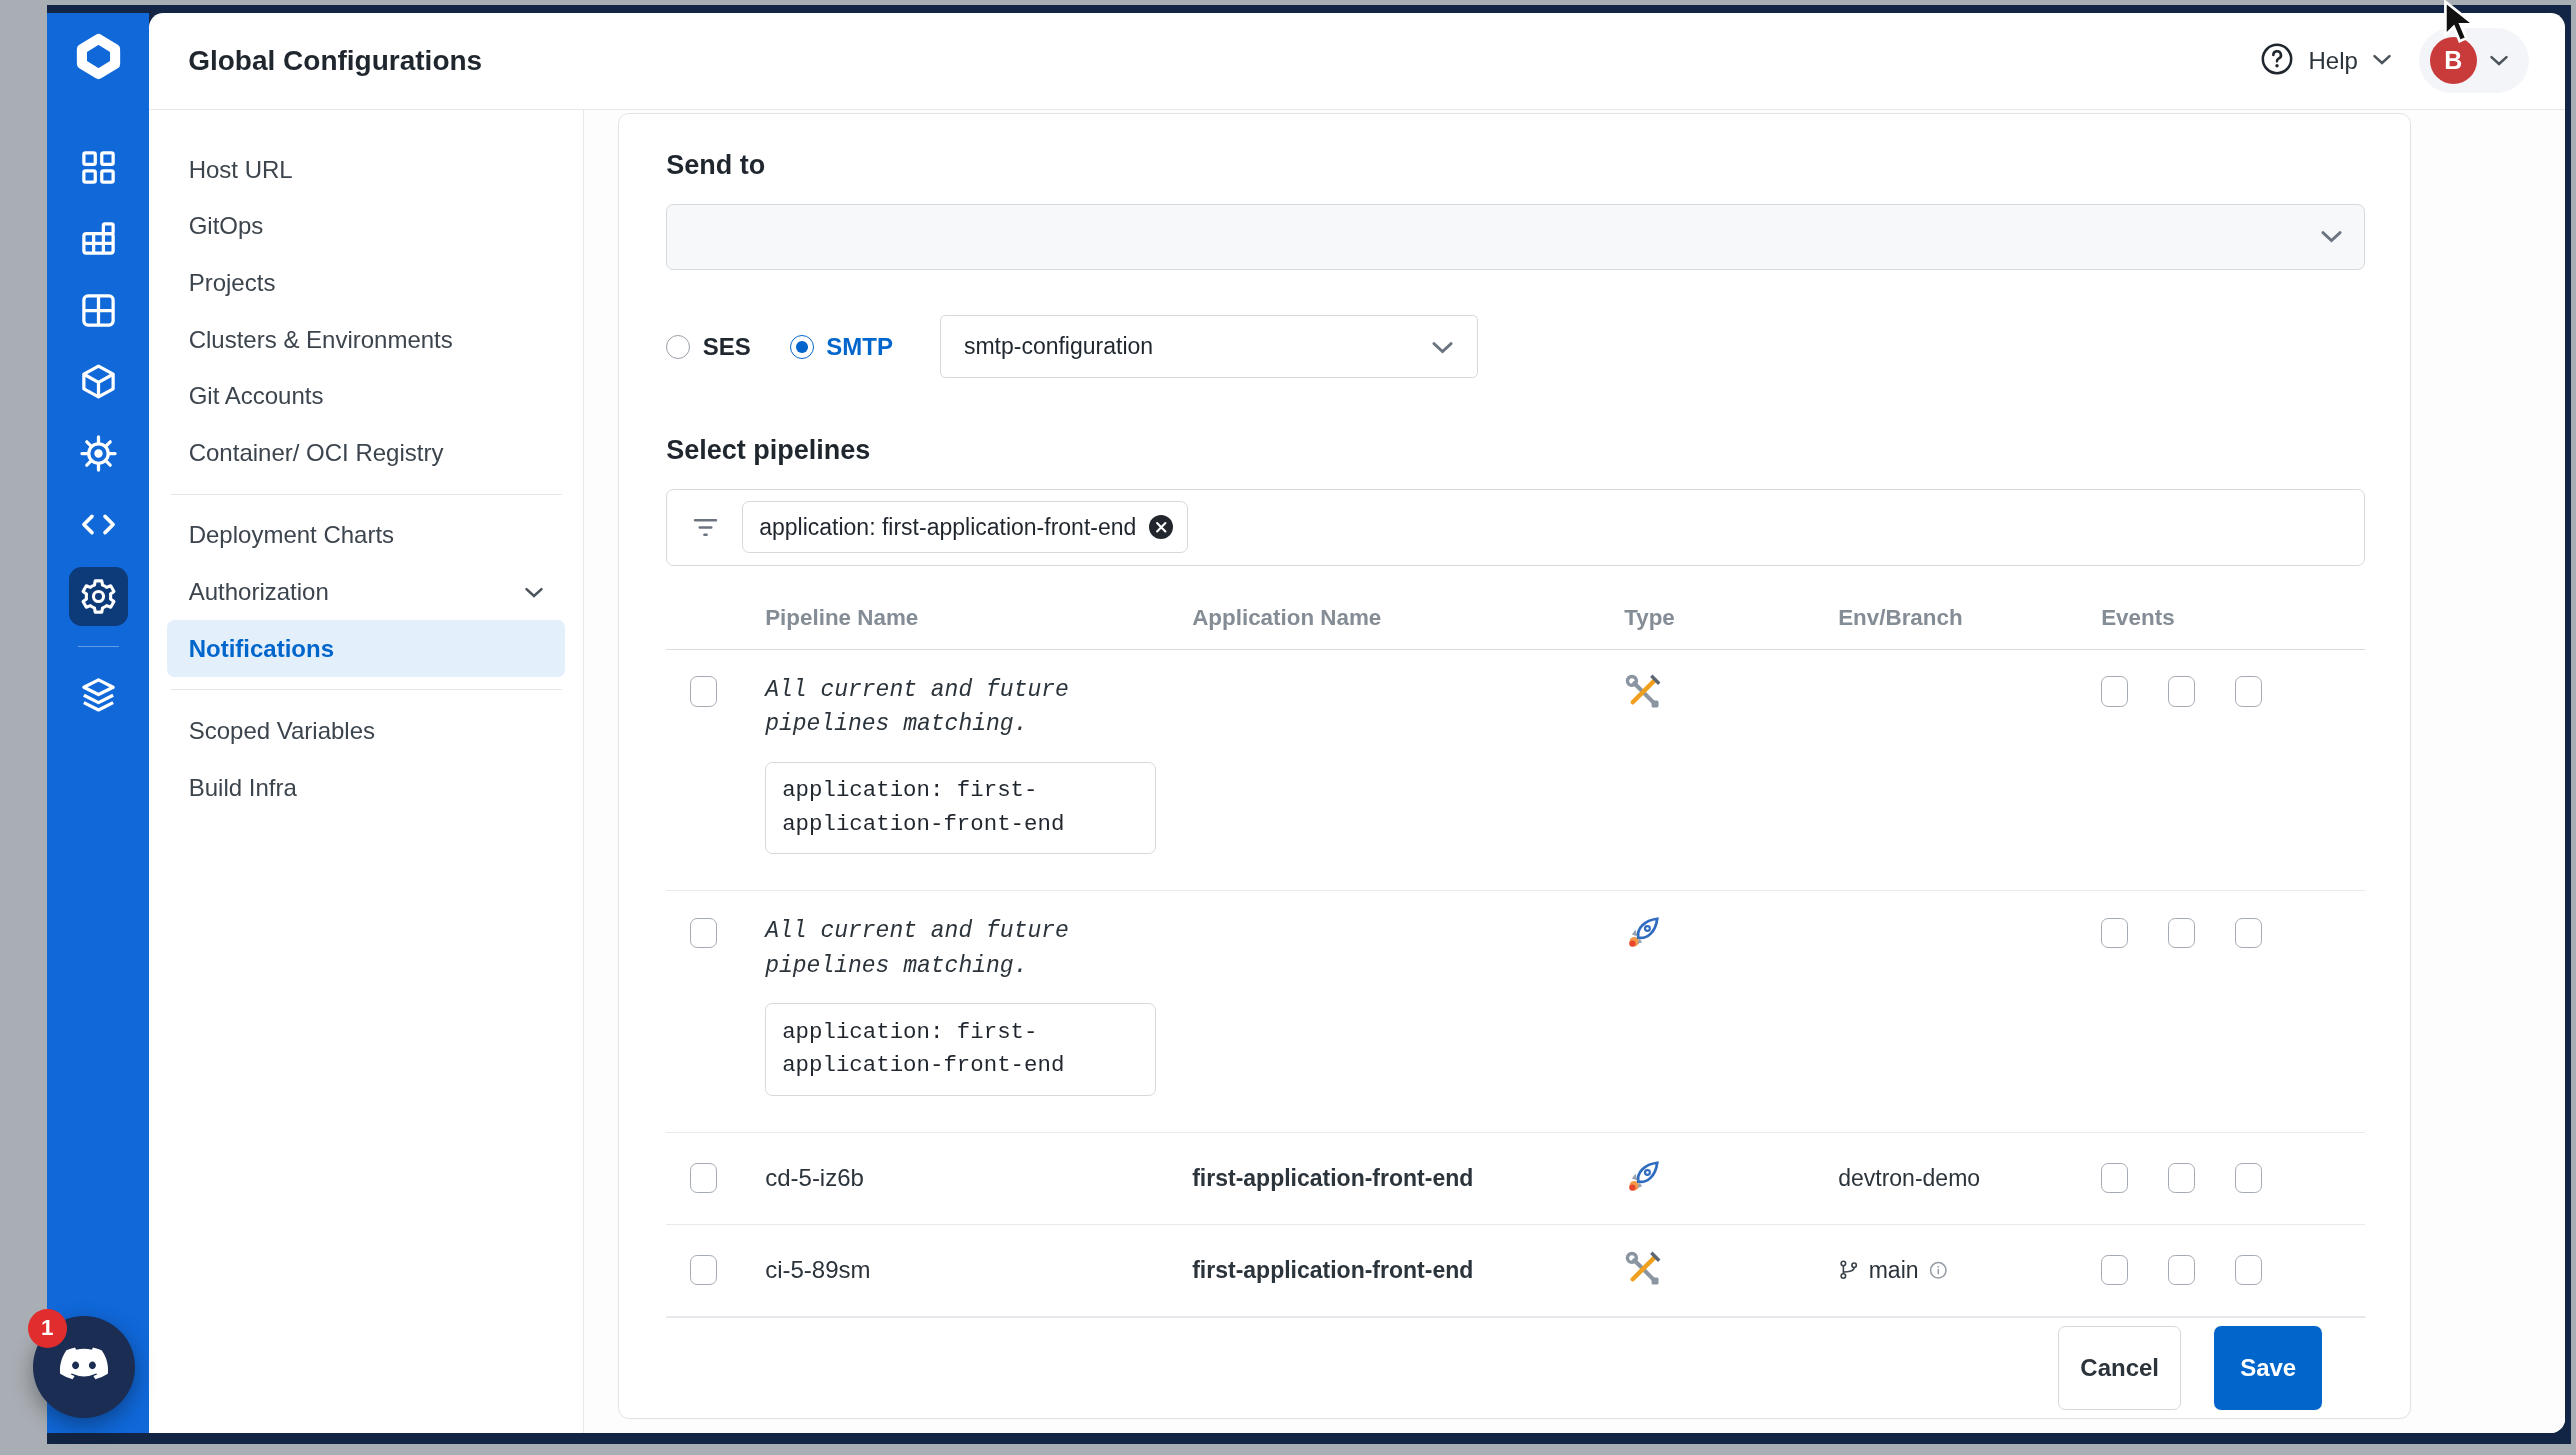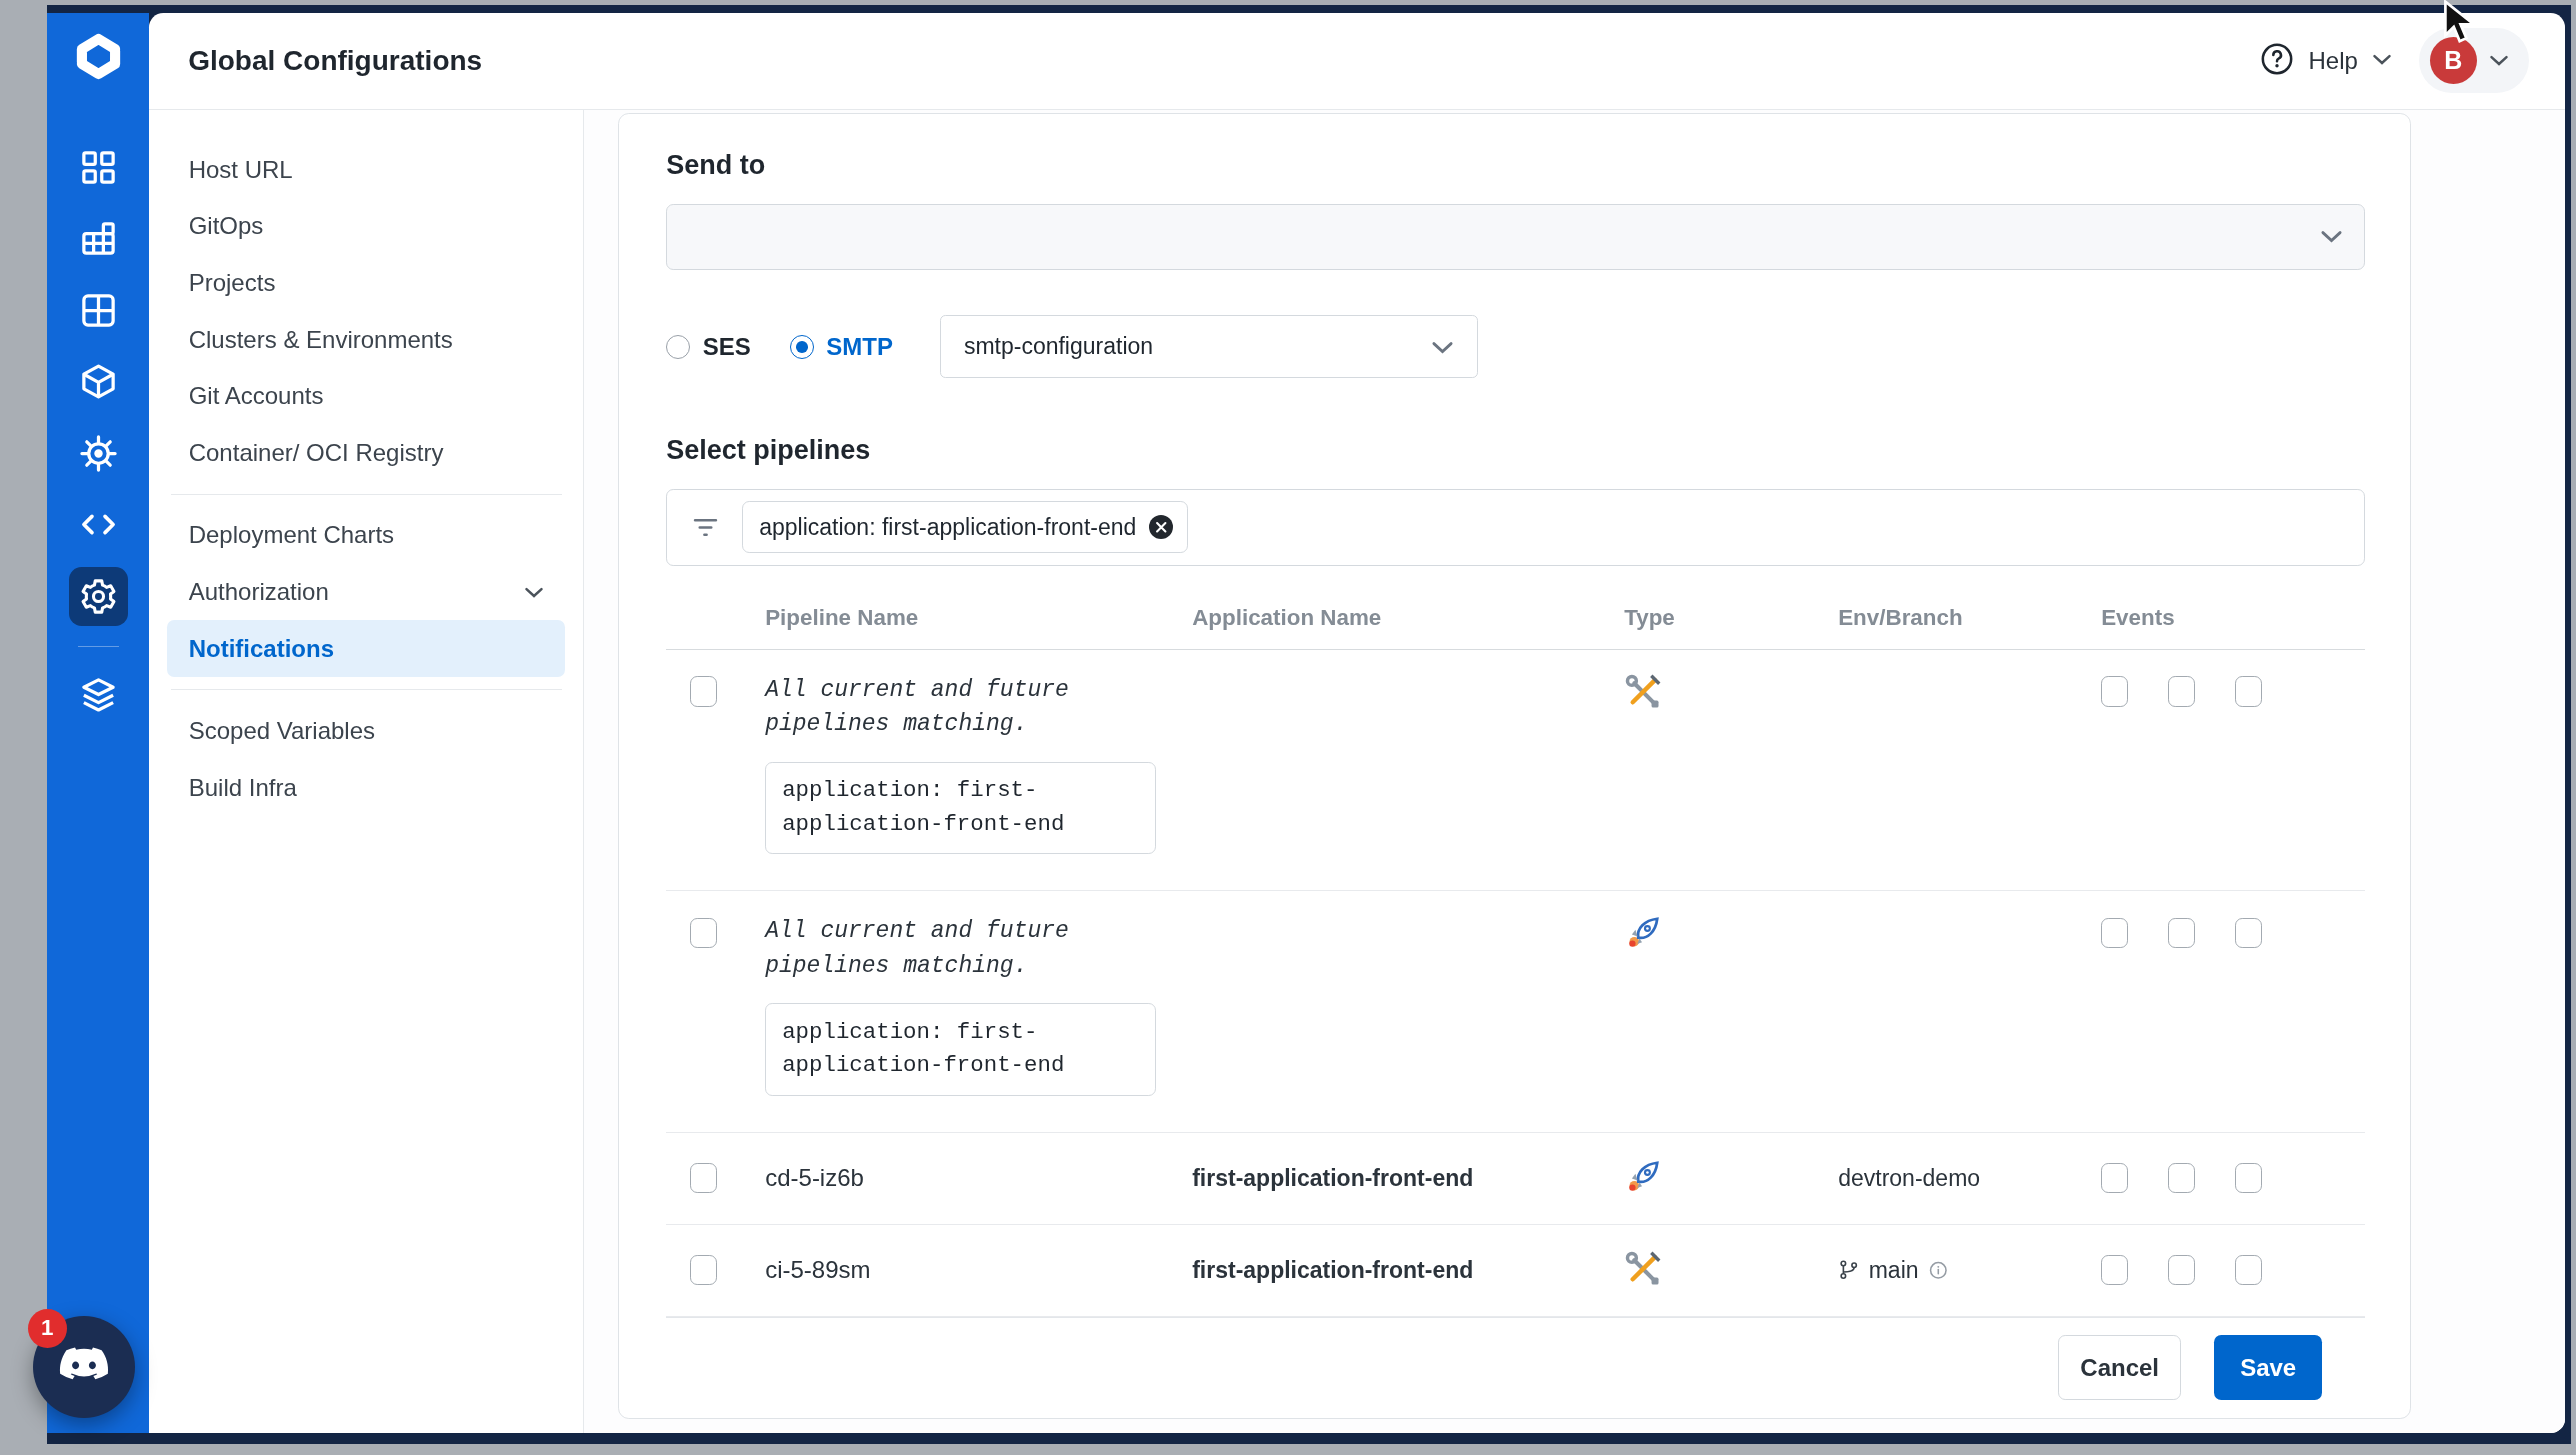--- a/index.html
+++ b/index.html
@@ -73,21 +73,21 @@
   .matcher-text { font-size:23px; font-style:italic; color:#2b333b; line-height:1.5; max-width:332px; }
   .match-chip { margin-top:20px; max-width:391px; border:0.9px solid #d4d9de; border-radius:7.2px; padding:11.7px 16px; font-size:22.4px; color:#1f262e; line-height:1.5; display:inline-block; }
   .cell-name { font-size:24px; color:#2b333b; }
   .cell-app { font-size:23px; font-weight:600; color:#2b333b; }
   .cell-env { font-size:23px; color:#2b333b; display:flex; align-items:center; gap:9px; }
   .type-cell svg { width:38px; height:38px; }
   .events-cell { display:flex; gap:40px; }
   .events-cell .cbx { margin-left:0; }
 
   .card-footer { margin-top:auto; border-top:0.9px solid #e3e6ea; height:101px; flex-shrink:0; display:flex; align-items:center; justify-content:flex-end; gap:33px; padding:0 43px; background:#fff; }
-  .btn { height:65px; border-radius:7.2px; font-size:24px; font-weight:600; display:flex; align-items:center; justify-content:center; }
+  .btn { height:84px; border-radius:7.2px; font-size:24px; font-weight:600; display:flex; align-items:center; justify-content:center; }
   .btn-cancel { width:123px; background:#fff; border:0.9px solid #d4d9de; color:#2b333b; }
   .btn-save { width:108px; background:#0066cc; color:#fff; border:none; }
 
   
   .discord-fab { position:absolute; left:33px; top:1316px; width:102px; height:102px; border-radius:50%; background:#1b2d52; box-shadow:0 7.2px 21.5px rgba(0,0,0,.35); display:flex; align-items:center; justify-content:center; z-index:50; }
   .fab-badge { position:absolute; left:-5.4px; top:-7.2px; width:39px; height:39px; border-radius:50%; background:#e12d2d; color:#fff; font-size:22.4px; font-weight:700; display:flex; align-items:center; justify-content:center; }
 
   .cursor { position:absolute; left:2440px; top:0px; z-index:99; }
 </style>
 </head>

